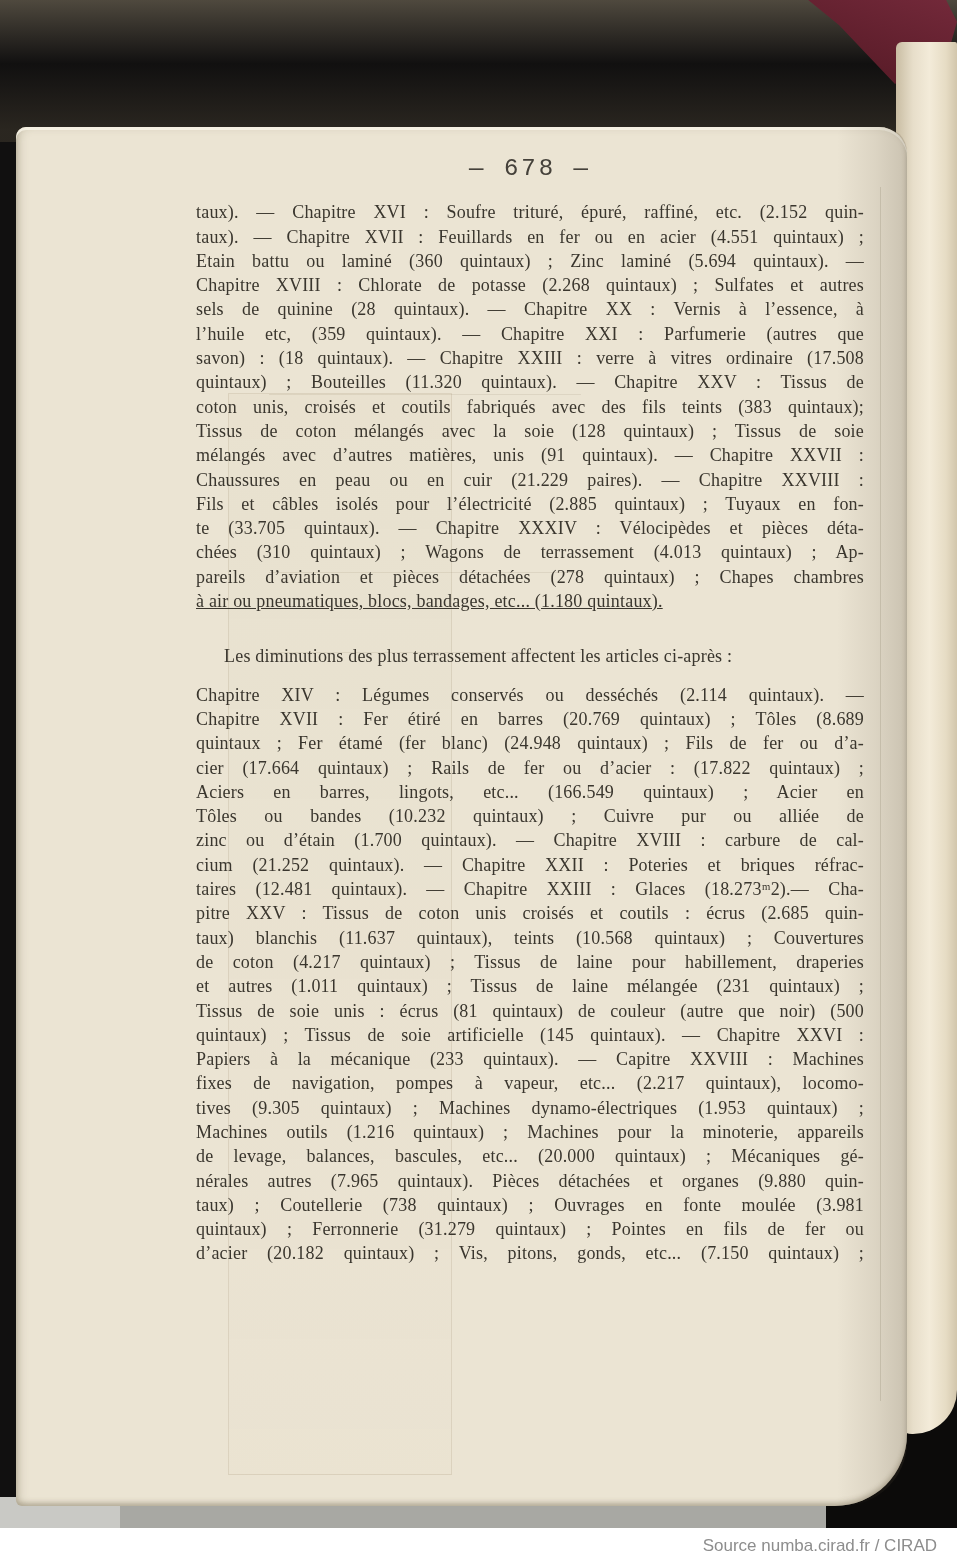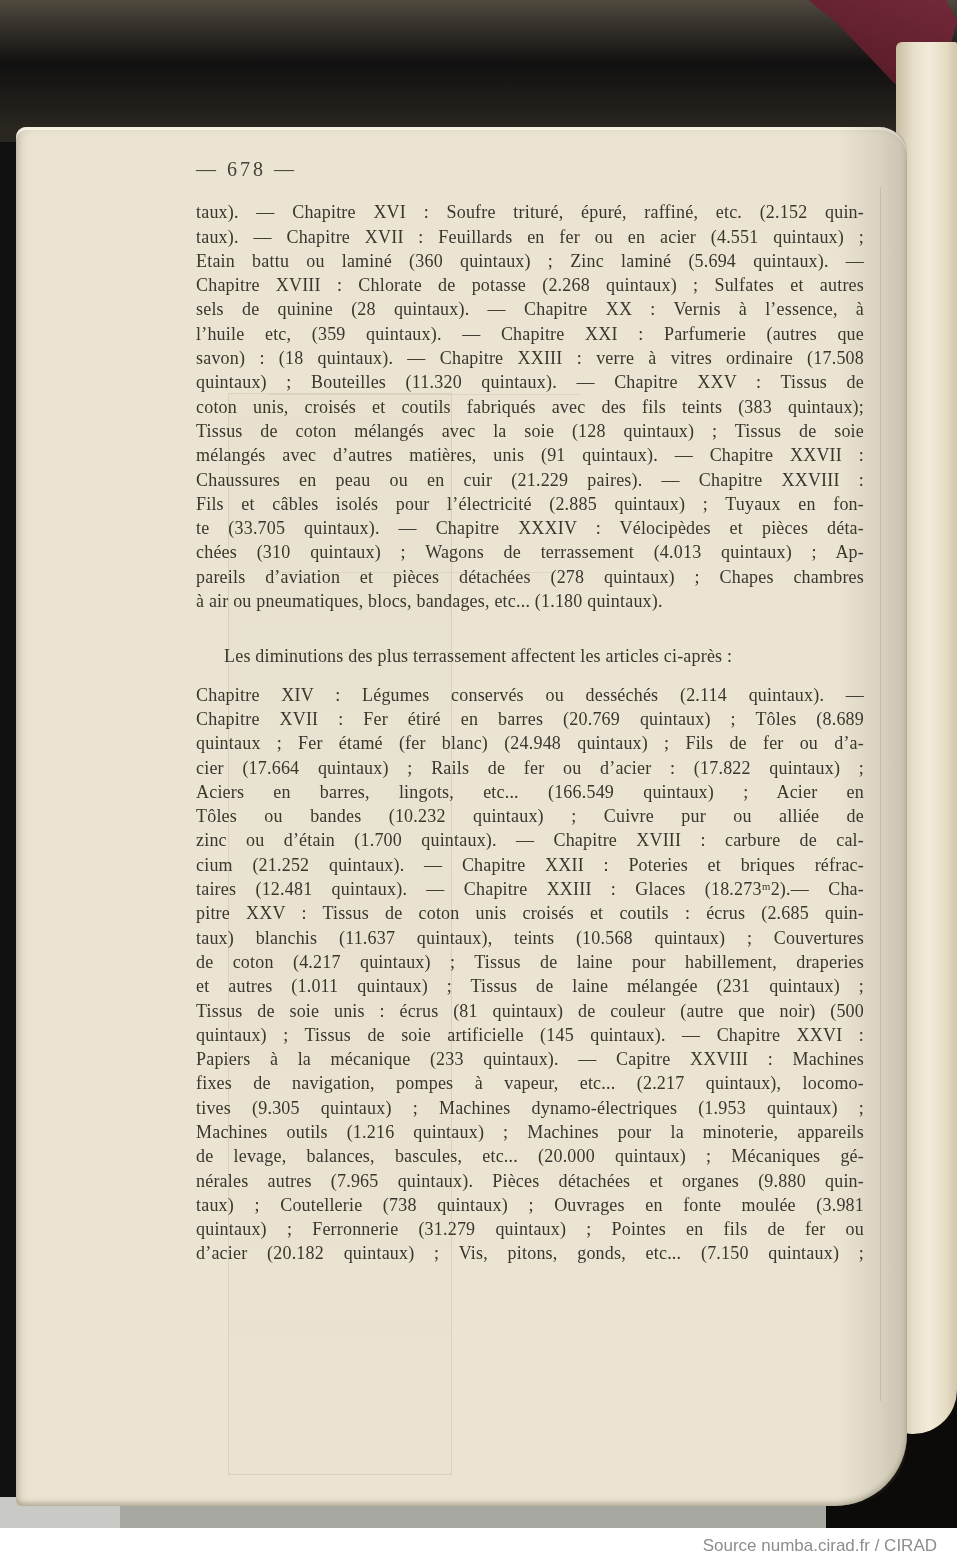--- a/index.html
+++ b/index.html
@@ -79,27 +79,27 @@
     border: 1px solid rgba(140,126,96,.16);
     background: linear-gradient(180deg, rgba(205,194,166,.08), rgba(205,194,166,.03));
   }
   .showthrough .st-line { position: absolute; left: 40px; right: -130px; height: 1px; background: rgba(140,126,96,.14); }
 
   
   .text-col {
     position: absolute; left: 180px; top: 30px; width: 668px;
     color: #3a362e; font-size: 18px; line-height: 24.3px; letter-spacing: .2px;
   }
-  .pagenum { font-size: 20px; letter-spacing: 3px; color: #45413a; }
+  .pagenum { text-align: center; font-size: 24px; letter-spacing: 3px; color: #45413a; font-family: Liberation Mono, monospace; }
   .para { margin: 0; }
   .para1 { margin-top: 19px; }
   .para2 { margin-top: 31px; }
   .para3 { margin-top: 14px; }
   .pline { text-align: justify; text-align-last: justify; white-space: normal; }
-  .para--lastleft .pline:last-child { text-align-last: left; }
+  .para--lastleft .pline:last-child { text-align-last: left; text-decoration: underline; }
   .para--indent .pline { text-indent: 28px; text-align-last: left; }
 
   
   .source-bar { position: absolute; left: 0; top: 1528px; width: 947px; height: 38px; background: #ffffff; }
   .source-text {
     position: absolute; right: 10px; top: 8px;
     font-family: "Liberation Sans", sans-serif; font-size: 17px; color: #8d8d8d;
   }
 </style>
 </head>

